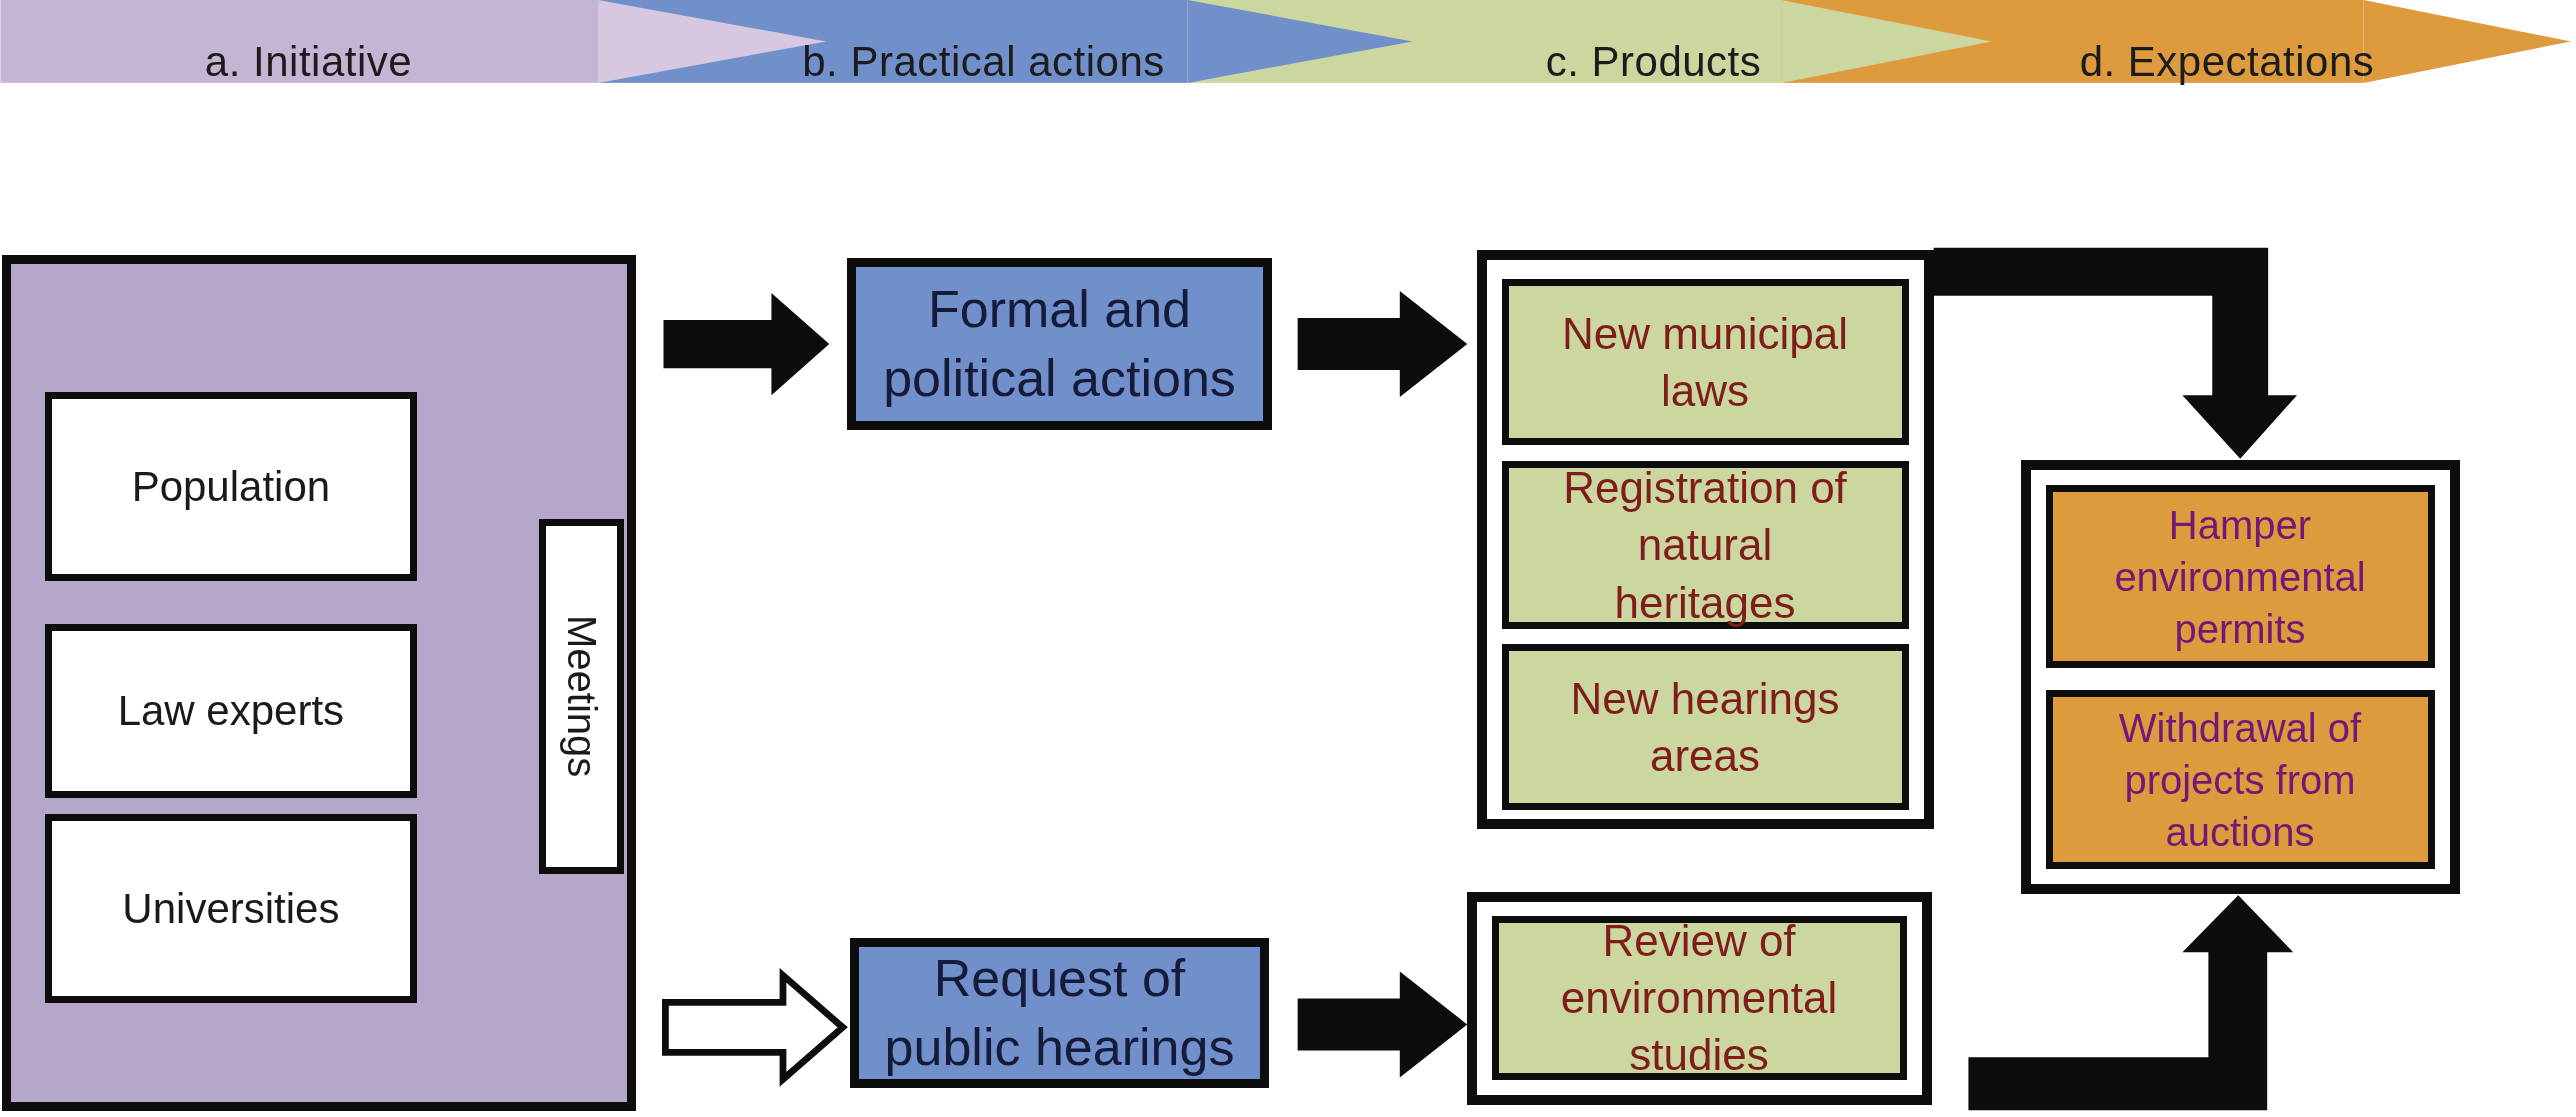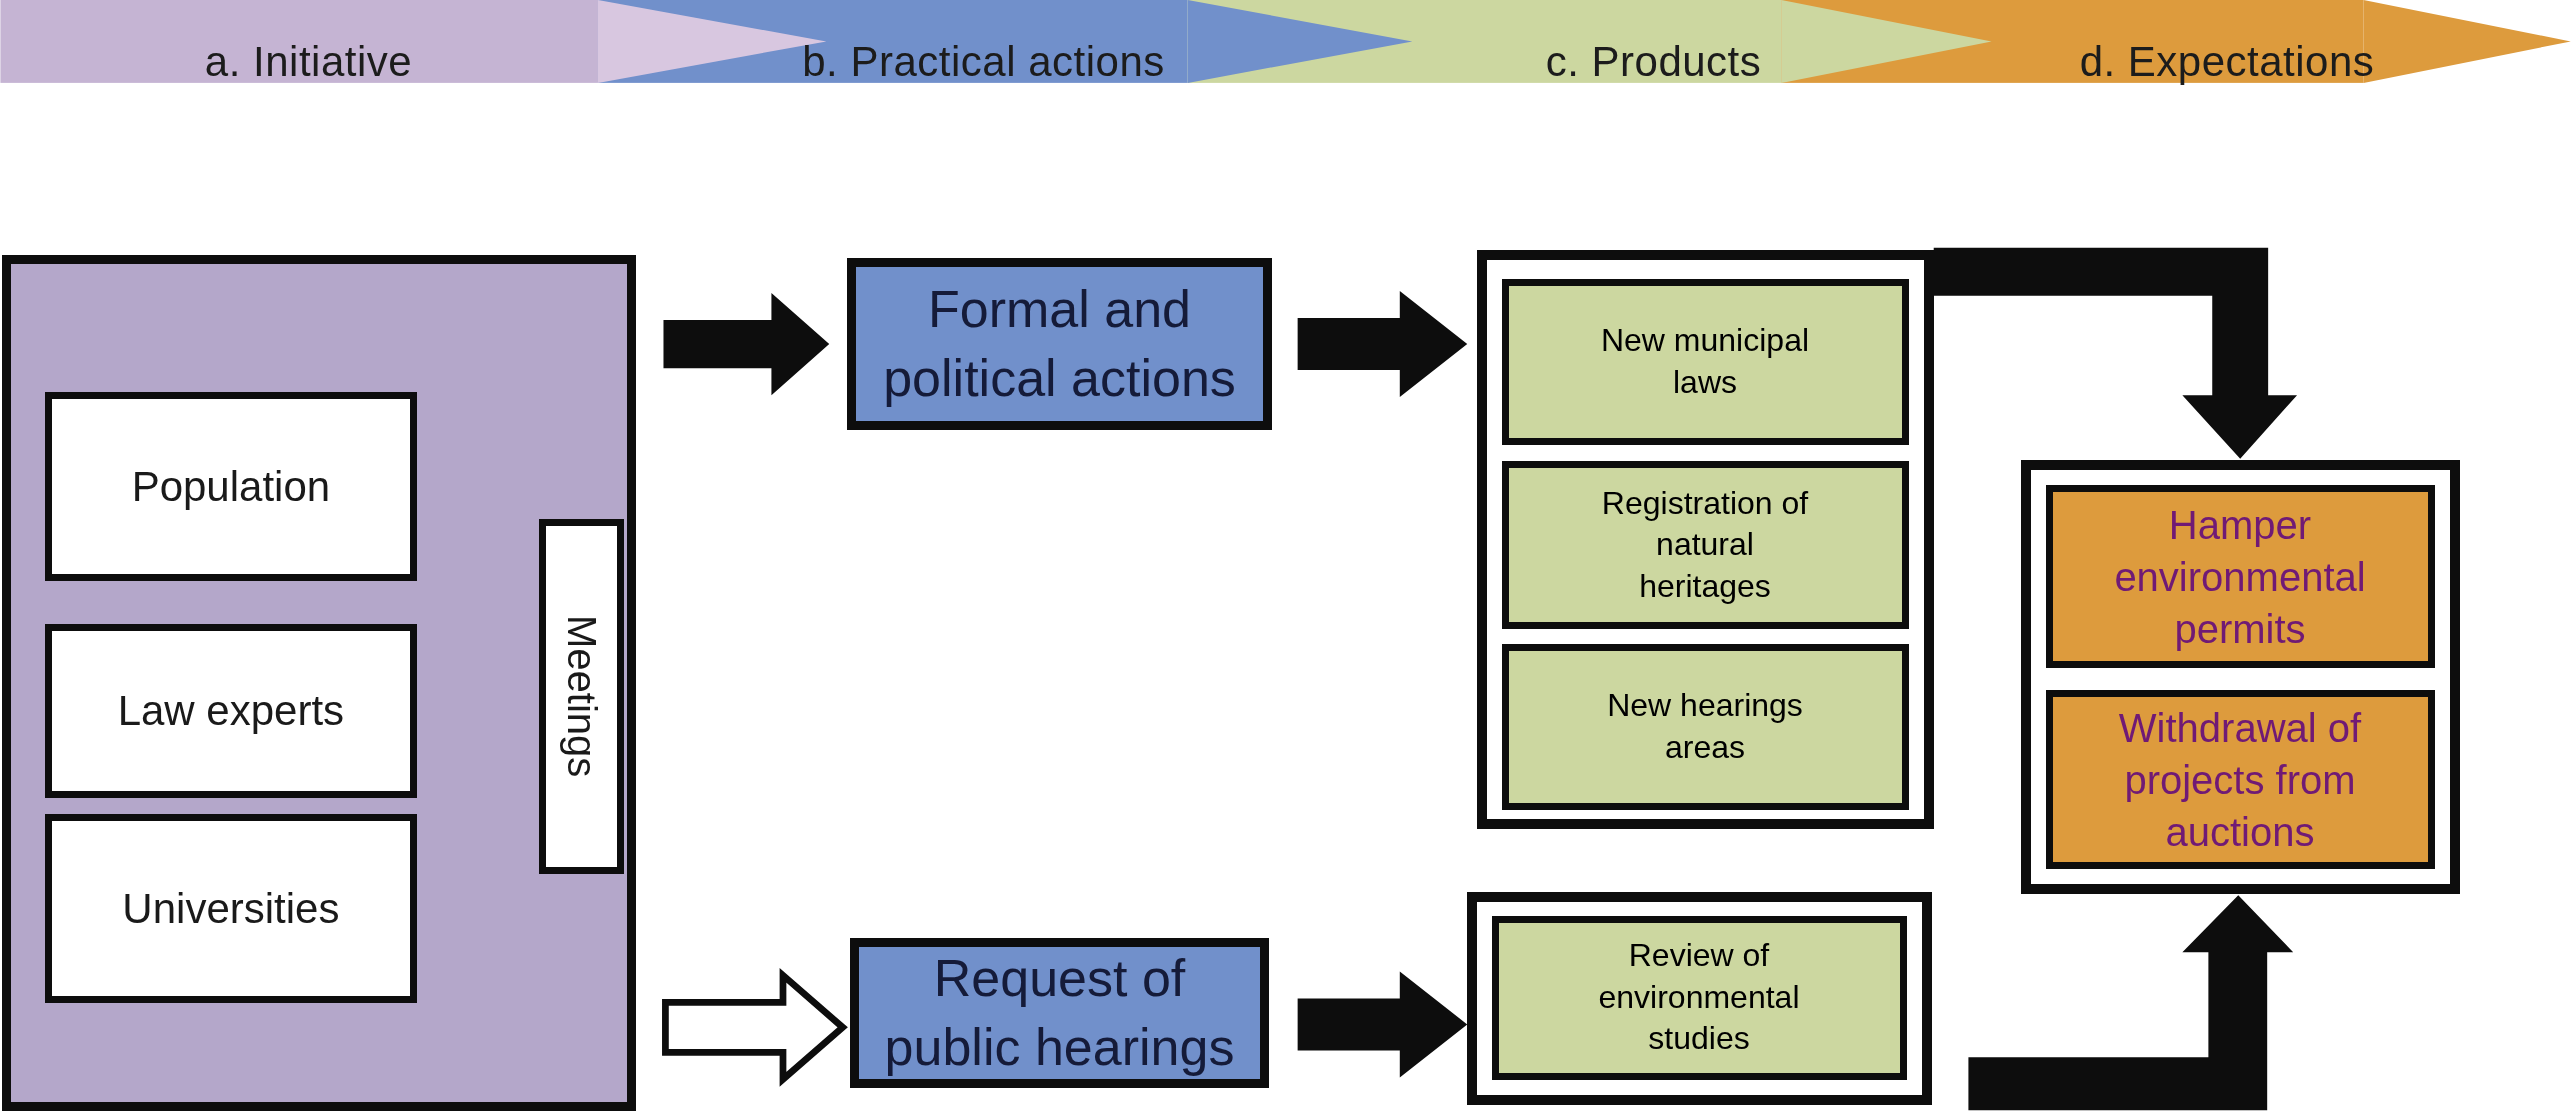--- a/index.html
+++ b/index.html
@@ -18,21 +18,21 @@
     font-size:42px;color:#1c1c1c;letter-spacing:0.5px;margin-top:20px;
   }
   .box{
     display:flex;flex-direction:column;align-items:center;justify-content:center;
     text-align:center;color:#1a1a1a;
   }
   .panel{background:#b4a7ca;border:9.6px solid #0d0d0d;}
   .whitebox{background:#ffffff;border:7.7px solid #0d0d0d;font-size:42px;}
   .container{background:#ffffff;border:10.6px solid #0d0d0d;}
   .bluebox{background:#7190cb;border:9.6px solid #0d0d0d;font-size:52px;color:#151b39;line-height:1.32;}
-  .greenbox{background:#ccd7a0;border:7.7px solid #0d0d0d;font-size:32px;line-height:1.3;color:#000000;}
+  .greenbox{background:#ccd7a0;border:7.7px solid #0d0d0d;font-size:44px;line-height:1.3;color:#7f1d1d;}
   .orangebox{background:#dd9b3d;border:7.7px solid #0d0d0d;font-size:40px;line-height:1.3;color:#701a75;}
   .vertical-text{
     writing-mode:vertical-rl;text-orientation:mixed;
     font-size:40px;color:#1a1a1a;
   }
   .ln{display:block;}
 </style>
 </head>
 <body>
 

